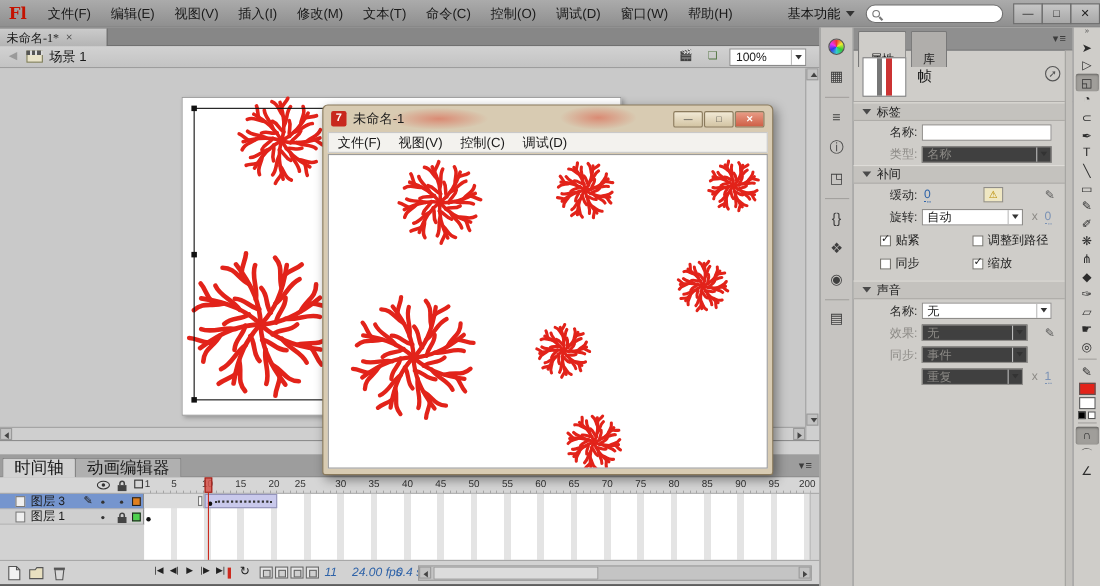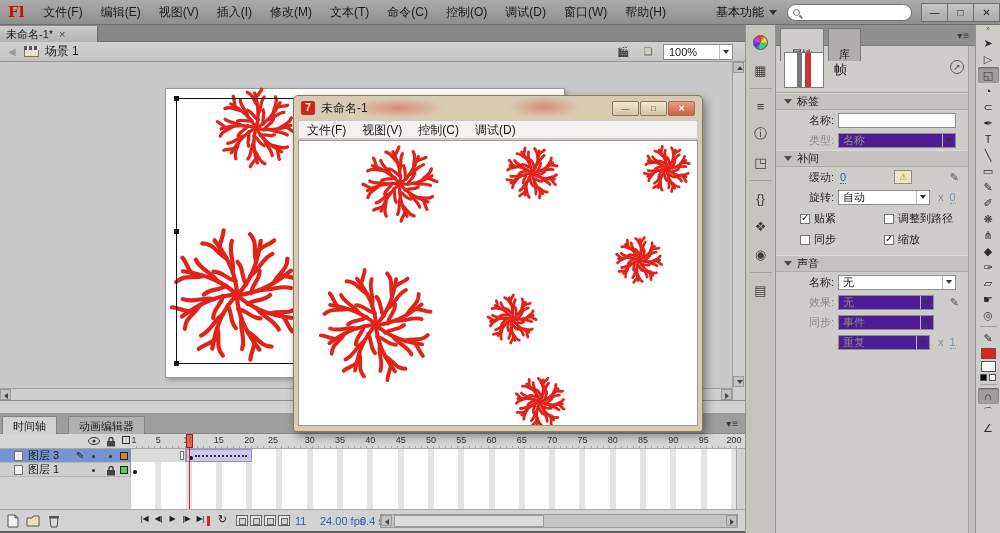--- a/index.html
+++ b/index.html
@@ -22,21 +22,21 @@
   .lens { width:7px; height:7px; border:1.5px solid #777; border-radius:50%; position:relative; flex:none; }
   .lens::after { content:""; position:absolute; width:4px; height:1.5px; background:#777; transform:rotate(45deg); left:5px; top:6px; }
   .searchbox input { border:none; outline:none; width:100px; height:13px; font-size:11px; background:transparent; }
   .winbtns { display:flex; }
   .winbtn { width:27px; height:19px; border:1px solid #6e6e6e; background:linear-gradient(#c6c6c6,#a8a8a8);
     font-size:10px; line-height:17px; text-align:center; color:#222; margin-left:-1px; cursor:pointer; }
 
   
   .tabbar { position:absolute; left:0; top:25px; width:745px; height:17px; background:#878787; border-bottom:1px solid #6f6f6f; }
   .doctab { position:absolute; left:0; top:1px; height:16px; width:98px; background:linear-gradient(#cbcbcb,#b4b4b4);
-    border-right:1px solid #6f6f6f; display:flex; align-items:center; padding:0 6px; gap:6px; font-size:11px; cursor:pointer; }
+    border-right:1px solid #6f6f6f; display:flex; align-items:center; padding:0 6px; gap:6px; font-size:11px; cursor:pointer;font-family:Liberation Serif, serif; }
   .tabclose { color:#444; font-size:11px; cursor:pointer; }
 
   
   .editbar { position:absolute; left:0; top:42px; width:745px; height:20px;
     background:linear-gradient(#d2d2d2,#c3c3c3); border-bottom:1px solid #989898; display:flex; align-items:center; }
   .back-icon { color:#9a9a9a; font-size:10px; padding:0 8px; }
   .scene-icon { width:15px; height:11px; margin-right:6px; position:relative; background:#e9e3c8; border:1px solid #7a7a5a; }
   .scene-icon::before { content:""; position:absolute; left:-1px; top:-1px; width:15px; height:4px;
     background:repeating-linear-gradient(90deg,#555 0 3px,#ddd 3px 5px); }
   .scene-label { font-size:12px; }
@@ -59,21 +59,21 @@
   .scroll-arrow { position:absolute; width:11px; height:11px; background:#c2c2c2; border:1px solid #9a9a9a; }
   .arr-up::after,.arr-down::after,.arr-left::after,.arr-right::after { content:""; position:absolute; left:3px; top:3px; width:0; height:0; }
   .arr-up::after { border-left:3px solid transparent; border-right:3px solid transparent; border-bottom:4px solid #444; }
   .arr-down::after { border-left:3px solid transparent; border-right:3px solid transparent; border-top:4px solid #444; }
   .arr-left::after { border-top:3px solid transparent; border-bottom:3px solid transparent; border-right:4px solid #444; }
   .arr-right::after { border-top:3px solid transparent; border-bottom:3px solid transparent; border-left:4px solid #444; }
 
   
   .timeline { position:absolute; left:0; top:400px; width:745px; height:133px; background:#d2d2d2; border-top:1px solid #8d8d8d; }
   .tl-tabs { position:absolute; left:0; top:12px; width:745px; height:21px; background:#9d9d9d; border-bottom:1px solid #8a8a8a; }
-  .tl-tab { position:absolute; top:3px; height:18px; line-height:18px; padding:0 10px; font-size:11px;
+  .tl-tab { position:absolute; top:3px; height:18px; line-height:18px; padding:0 10px; font-size:15px;
     background:#b0b0b0; border:1px solid #828282; border-bottom:none; border-radius:2px 2px 0 0; cursor:pointer; }
   .tl-tab.active { background:#d2d2d2; }
   .panelmenu { position:absolute; right:6px; top:5px; color:#3c3c3c; font-size:10px; cursor:pointer; }
   .panelmenu::before { content:"▾≡"; letter-spacing:1px; }
   .tl-header { position:absolute; left:0; top:33px; width:745px; height:15px; background:#d6d6d6; border-bottom:1px solid #a8a8a8; }
   .tl-hicon { position:absolute; top:2px; }
   .ruler { position:absolute; left:131px; top:33px; width:606px; height:15px; font-size:9px; color:#333;
     background:repeating-linear-gradient(90deg,transparent 0 5.06px,#a5a5a5 5.06px 6.06px) bottom/100% 3px no-repeat; }
   .ruler-num { position:absolute; top:1px; transform:translateX(-50%); }
   .tl-rows { position:absolute; left:0; top:48px; width:745px; height:60px; }
@@ -95,21 +95,21 @@
   .tween-dots { position:absolute; left:8px; right:4px; top:5px; border-bottom:2px dotted #333; }
   .playhead-marker { position:absolute; top:33px; height:14px; width:7px; background:rgba(214,82,74,.85); border:1px solid #a02018; z-index:5; }
   .playhead-line { position:absolute; top:47px; width:1px; height:61px; background:#cc2a1e; z-index:5; }
   .tl-status { position:absolute; left:0; top:108px; width:745px; height:23px; background:#d2d2d2; border-top:1px solid #a8a8a8; }
   .tl-btn { position:absolute; top:3px; width:16px; height:16px; cursor:pointer; }
   .pb-btn { position:absolute; top:4px; font-size:8px; color:#222; width:13px; text-align:center; cursor:pointer; }
   .loop-icon { position:absolute; top:3px; font-size:11px; color:#222; cursor:pointer; }
   .center-frame-icon { position:absolute; top:6px; width:3px; height:10px; background:#cc2a1e; cursor:pointer; }
   .onion { position:absolute; top:5px; width:12px; height:11px; border:1px solid #666; background:#e6e6e6; cursor:pointer; }
   .onion::after { content:""; position:absolute; left:2px; top:2px; width:5px; height:5px; border:1px solid #666; background:#cfcfcf; }
-  .tl-num { position:absolute; top:5px; font-size:11px; color:#2f63a8; cursor:pointer; }
+  .tl-num { position:absolute; top:5px; font-size:11px; color:#2f63a8; cursor:pointer;font-style:italic; }
   .hscroll-tl { position:absolute; left:380px; top:4px; width:358px; height:14px; background:#c4c4c4; border:1px solid #9a9a9a; }
   .hscroll-thumb { position:absolute; left:13px; top:0; width:150px; height:12px; background:#dcdcdc; border:1px solid #9a9a9a; cursor:grab; }
   .tl-edge { position:absolute; left:0; bottom:0; width:745px; height:2px; background:#5e5e5e; }
 
   
   .dock { position:absolute; left:745px; top:25px; width:30px; height:508px; background:#c6c4c1; border-left:1px solid #939393; }
   .dock-icon { width:22px; height:22px; margin:6px auto 0; display:flex; align-items:center; justify-content:center;
     font-size:13px; color:#3f3f3f; cursor:pointer; border-radius:3px; }
   .dock-sep { width:22px; height:1px; background:#a3a19e; margin:7px auto 0; }
   .color-wheel { width:15px; height:15px; border-radius:50%;
@@ -129,21 +129,21 @@
     font-size:9px; line-height:13px; text-align:center; color:#555; cursor:pointer; }
   .sec-header { height:17px; background:#c4c2be; border-top:1px solid #dedcd8; border-bottom:1px solid #aeaca8;
     display:flex; align-items:center; font-size:11px; padding-left:8px; gap:5px; cursor:pointer; }
   .tri { width:0; height:0; border-left:4px solid transparent; border-right:4px solid transparent; border-top:5px solid #4a4a4a; }
   .prow { position:relative; height:20px; display:flex; align-items:center; }
   .plabel { width:58px; text-align:right; font-size:11px; color:#2b2b2b; flex:none; }
   .plabel.dis { color:#8c8a86; }
   .pinput { margin-left:4px; width:118px; height:15px; background:#fff; border:1px solid #8f8d8a; }
   .sel { margin-left:4px; height:15px; background:#fff; border:1px solid #8f8d8a; display:flex; align-items:center; font-size:11px; cursor:pointer; }
   .sel .sel-text { flex:1; padding-left:4px; overflow:hidden; white-space:nowrap; }
-  .sel.disabled { background:#4c1d95; color:#8c8a86; }
+  .sel.disabled { background:#404040; color:#8c8a86; }
   .blue-val { color:#2f63a8; border-bottom:1px dotted #2f63a8; font-size:11px; cursor:pointer; }
   .warn-icon { position:absolute; left:118px; top:3px; width:18px; height:14px; background:#efe7c2; border:1px solid #8f8d8a;
     text-align:center; line-height:13px; font-size:9px; color:#b98b00; cursor:pointer; }
   .pencil-btn { position:absolute; right:10px; font-size:11px; color:#555; cursor:pointer; }
   .xmul { font-size:11px; color:#8c8a86; margin-left:8px; }
   .xval { font-size:11px; color:#7b92b5; margin-left:6px; border-bottom:1px dotted #7b92b5; }
   .checks { display:grid; grid-template-columns:84px 100px; padding-left:24px; row-gap:6px; margin-top:4px; }
   .check { display:flex; align-items:center; gap:4px; font-size:11px; cursor:pointer; }
   .box { width:10px; height:10px; background:#fff; border:1px solid #77756f; position:relative; flex:none; }
   .check.checked .box::after { content:"✓"; position:absolute; left:0; top:-3px; font-size:10px; color:#222; }

